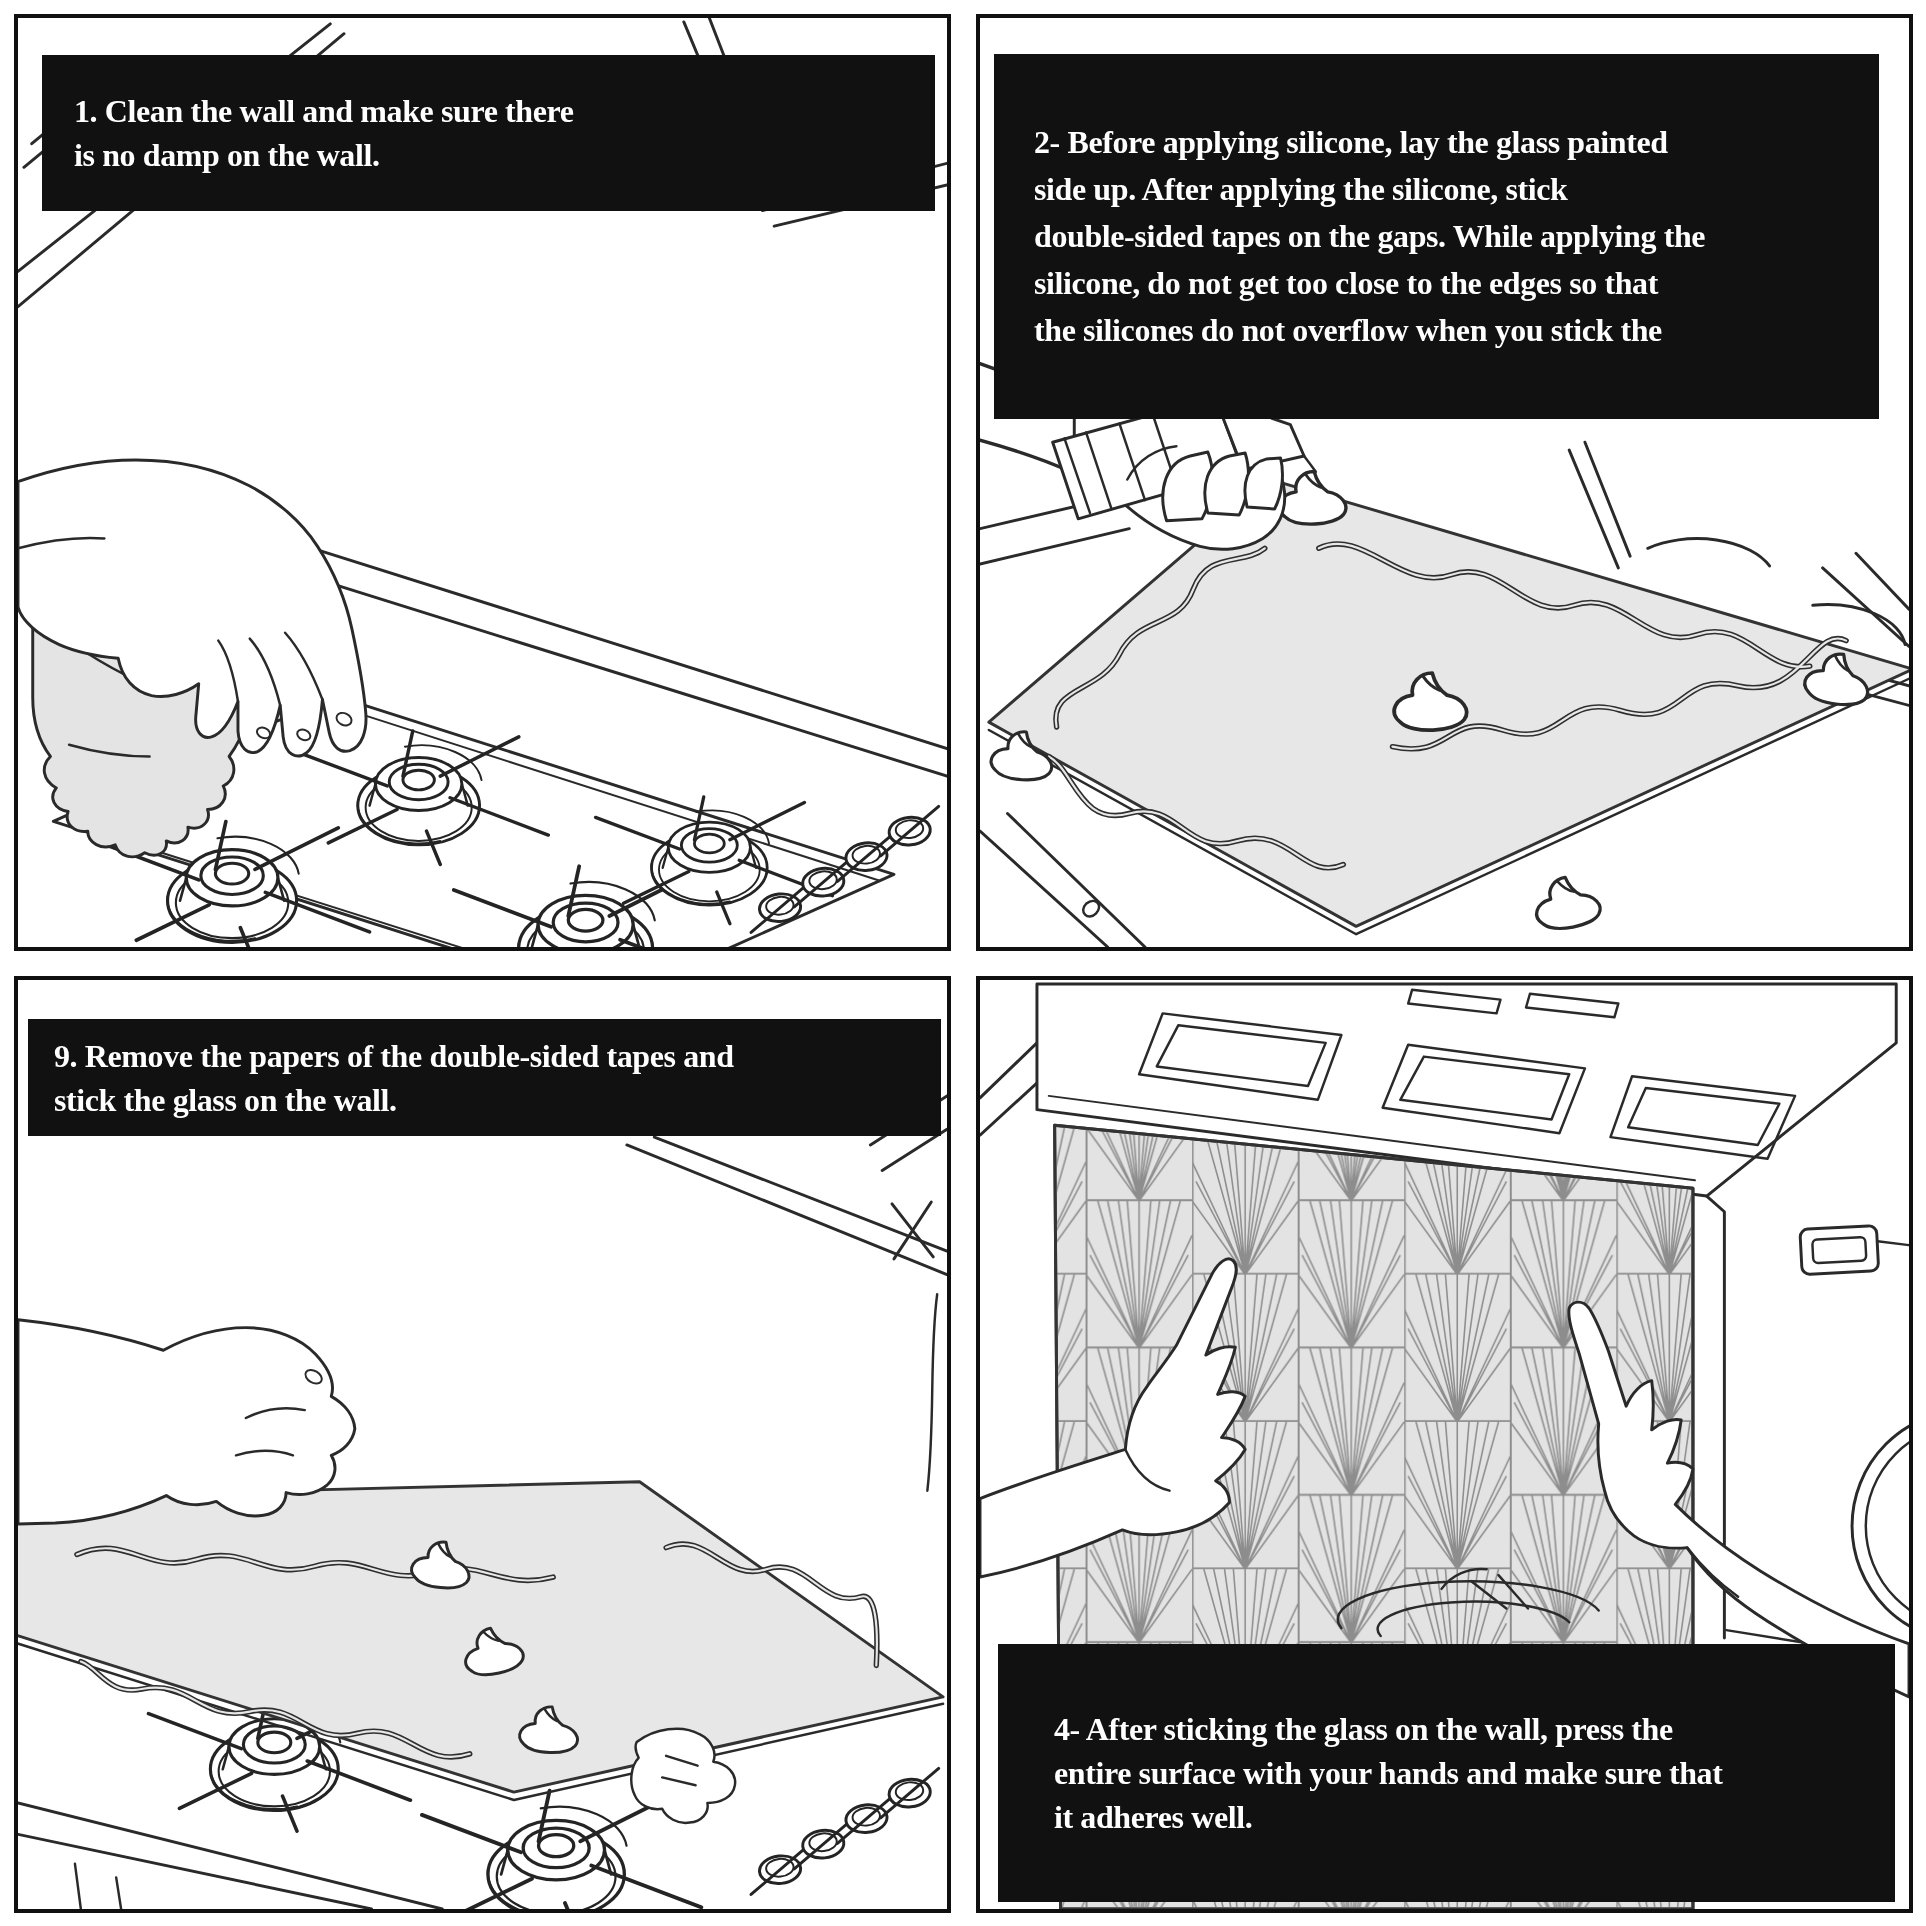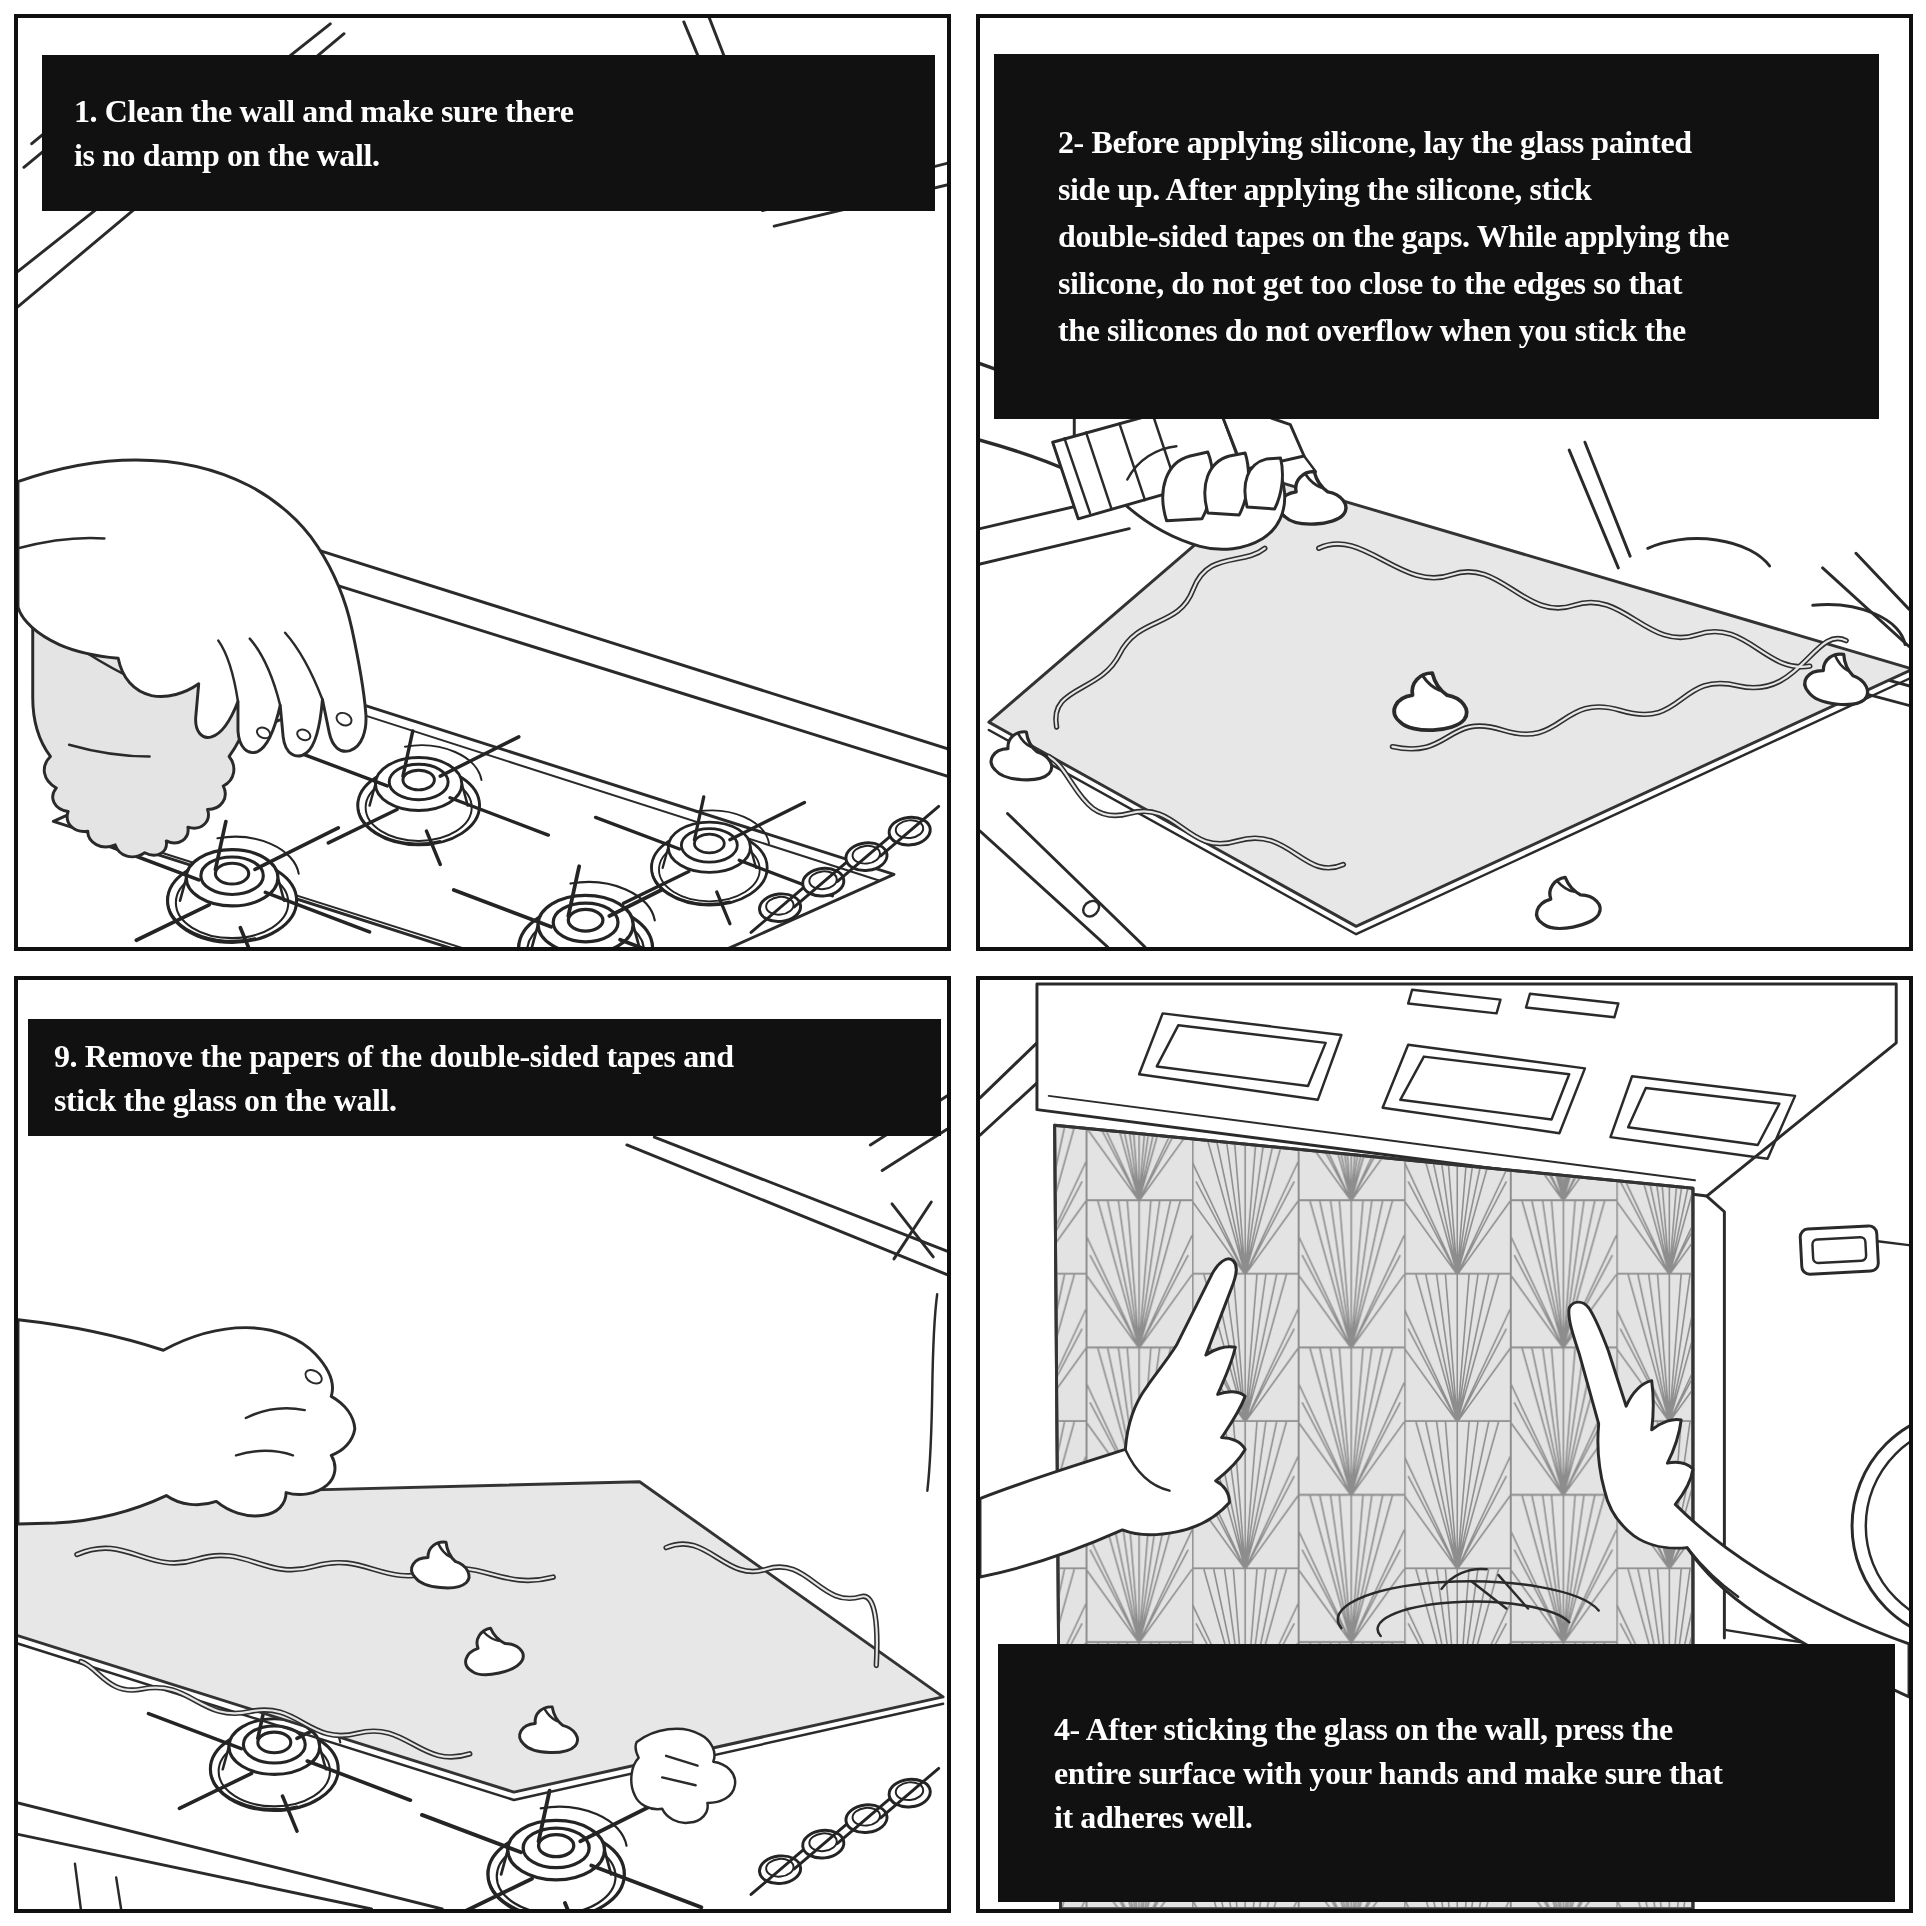--- a/index.html
+++ b/index.html
@@ -6,21 +6,21 @@
   .page{position:relative;width:1927px;height:1927px;background:#ffffff;font-family:Liberation Serif, serif;overflow:hidden;}
   .panel{position:absolute;width:937px;height:937px;border:4px solid #101010;box-sizing:border-box;background:#ffffff;overflow:hidden;}
   .p1{left:14px;top:14px;}
   .p2{left:976px;top:14px;}
   .p3{left:14px;top:976px;}
   .p4{left:976px;top:976px;}
   .art{position:absolute;left:0;top:0;width:929px;height:929px;}
   .cap{position:absolute;background:#111111;color:#ffffff;display:flex;align-items:center;z-index:2;box-sizing:border-box;}
   .cap-text{white-space:pre-line;font-weight:700;font-size:32px;line-height:44px;letter-spacing:-0.4px;}
   .cap1{left:24px;top:37px;width:893px;height:156px;padding-left:32px;}
-  .cap2{left:14px;top:36px;width:885px;height:365px;padding-left:64px;}
+  .cap2{left:14px;top:36px;width:885px;height:365px;padding-left:40px;}
   .cap2 .cap-text{line-height:47px;}
   .cap3{left:10px;top:39px;width:913px;height:117px;padding-left:26px;}
   .cap4{left:18px;top:664px;width:897px;height:258px;padding-left:56px;}
 </style>
 </head>
 <body>
 
 <svg width="0" height="0" style="position:absolute" aria-hidden="true">
   <defs>
     <g id="dollop">

